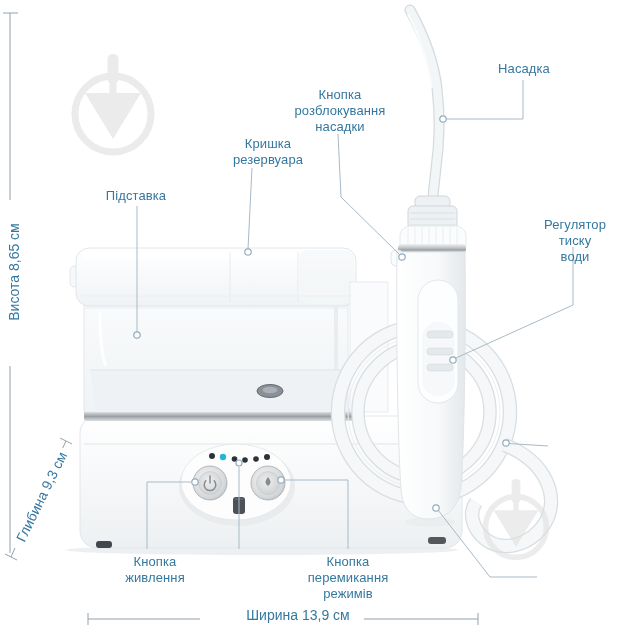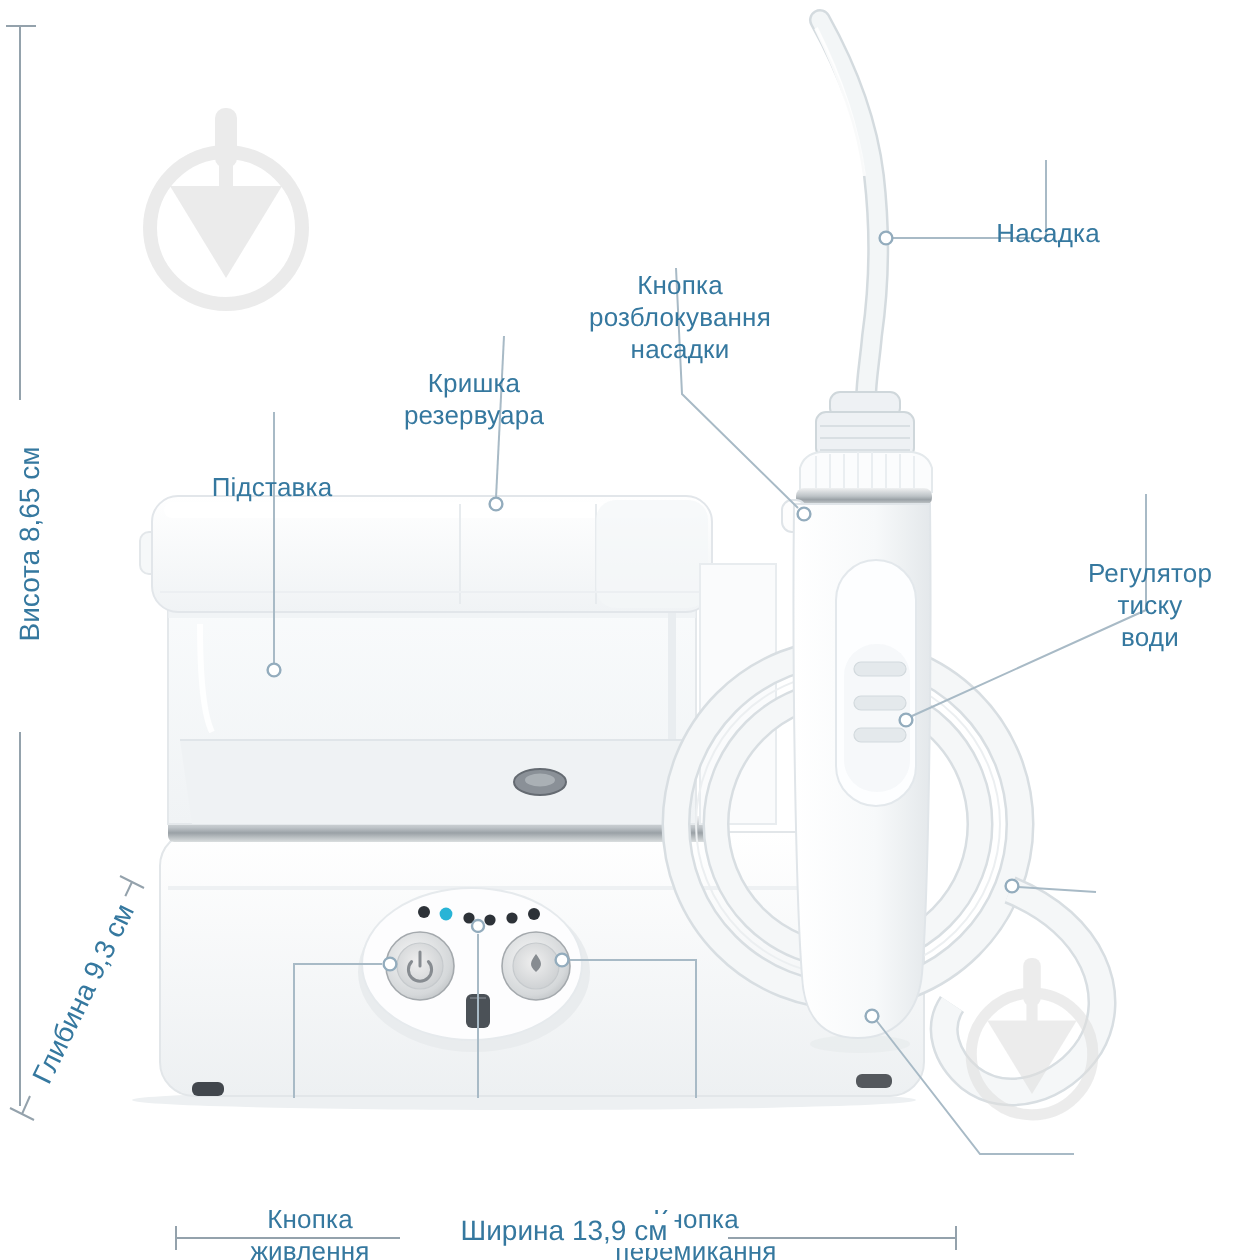--- a/index.html
+++ b/index.html
@@ -1,24 +1,24 @@
 <!DOCTYPE html>
 <html><head>
 <meta charset="utf-8">
 <style>
   html,body{margin:0;padding:0;background:#fff;}
   .stage{position:relative;width:630px;height:630px;background:#ffffff;overflow:hidden;
          font-family:"Liberation Sans",sans-serif;}
   .layer{position:absolute;left:0;top:0;width:630px;height:630px;}
   .lbl{position:absolute;transform:translateX(-50%);text-align:center;
        font:400 13px/1.22 "Liberation Sans",sans-serif;color:#35789f;
-       white-space:pre-line;letter-spacing:.1px;margin-top:48px;}
+       white-space:pre-line;letter-spacing:.1px;}
   .dim{position:absolute;font:400 14px/1.1 "Liberation Sans",sans-serif;color:#35789f;
        white-space:nowrap;background:#fff;padding:1px 4px;}
-  .dim-width{transform:translateX(-50%);}
+  .dim-width{transform:translateX(-50%);margin-left:16px;}
   .dim-height{transform:translate(-50%,-50%) rotate(-90deg);}
   .dim-depth{transform:translate(-50%,-50%) rotate(-64deg);}
 </style>
 </head>
 <body>
 
 <div class="stage">
 
   <svg class="layer" viewBox="0 0 630 630">
     <defs>
@@ -207,24 +207,24 @@
         <path d="M88,613 V625 M478,613 V625"></path>
       </g>
     </g>
   </svg>
 
   <div class="layer">
     <div class="lbl" style="left:524px;top:61px">Насадка</div>
     <div class="lbl" style="left:340px;top:87px">Кнопка
 розблокування
 насадки</div>
-    <div class="lbl" style="left:237px;top:136px">Кришка
+    <div class="lbl" style="left:268px;top:136px">Кришка
 резервуара</div>
     <div class="lbl" style="left:136px;top:188px">Підставка</div>
-    <div class="lbl" style="left:575px;top:231px">Регулятор
+    <div class="lbl" style="left:575px;top:217px">Регулятор
 тиску води</div>
     <div class="lbl" style="left:155px;top:554px">Кнопка
 живлення</div>
     <div class="lbl" style="left:348px;top:554px">Кнопка
 перемикання
 режимів</div>
 
     <div class="dim dim-height" style="left:15px;top:272px">Висота 8,65 см</div>
     <div class="dim dim-depth" style="left:42px;top:497px">Глибина 9,3 см</div>
     <div class="dim dim-width" style="left:282px;top:607px">Ширина 13,9 см</div>

